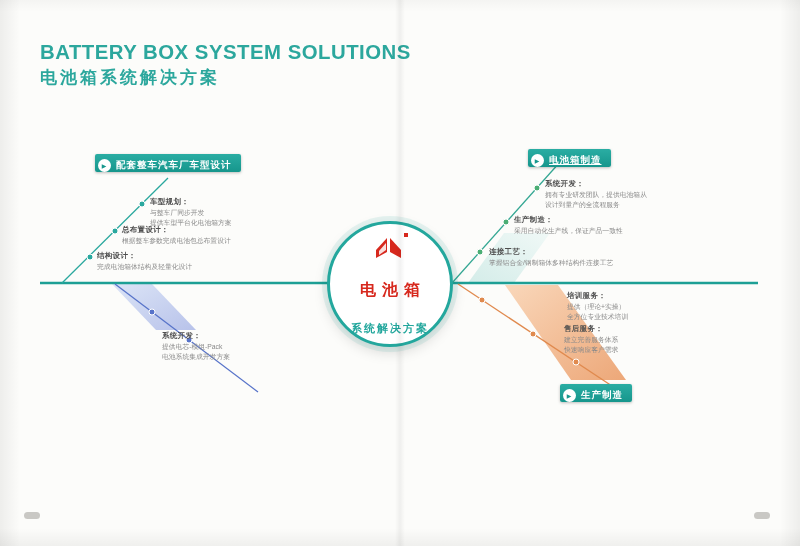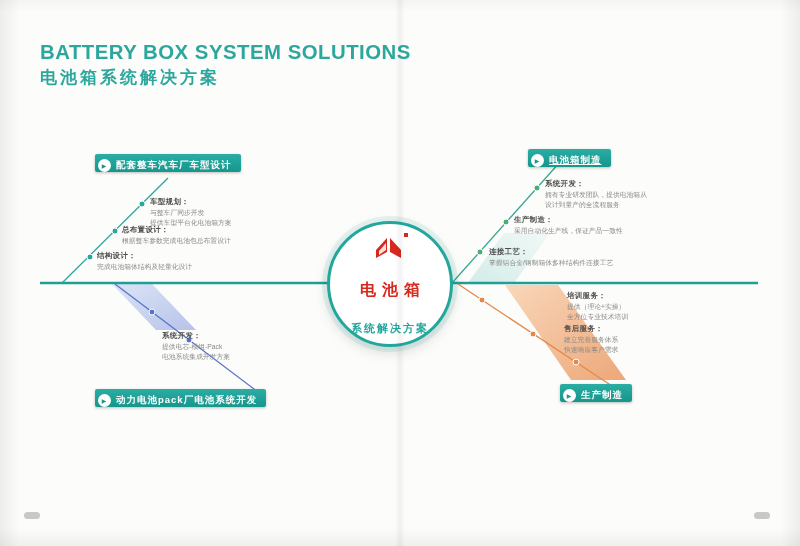--- a/index.html
+++ b/index.html
@@ -119,24 +119,20 @@
   </svg>
 
   <div class="branch-label" style="left:95px;top:154px;">
     <span class="badge">▶</span>
     <span>配套整车汽车厂车型设计</span>
   </div>
   <div class="branch-label" style="left:528px;top:149px;text-decoration:underline;">
     <span class="badge">▶</span>
     <span>电池箱制造</span>
   </div>
-  <div class="branch-label" style="left:95px;top:389px;">
-    <span class="badge">▶</span>
-    <span>动力电池pack厂电池系统开发</span>
-  </div>
   <div class="branch-label" style="left:560px;top:384px;">
     <span class="badge">▶</span>
     <span>生产制造</span>
   </div>
 
   <div class="note" style="left:150px;top:197px;width:165px;">
     <span class="nt">车型规划：</span>
     <span class="nd">与整车厂同步开发
 提供车型平台化电池箱方案</span>
   </div>

